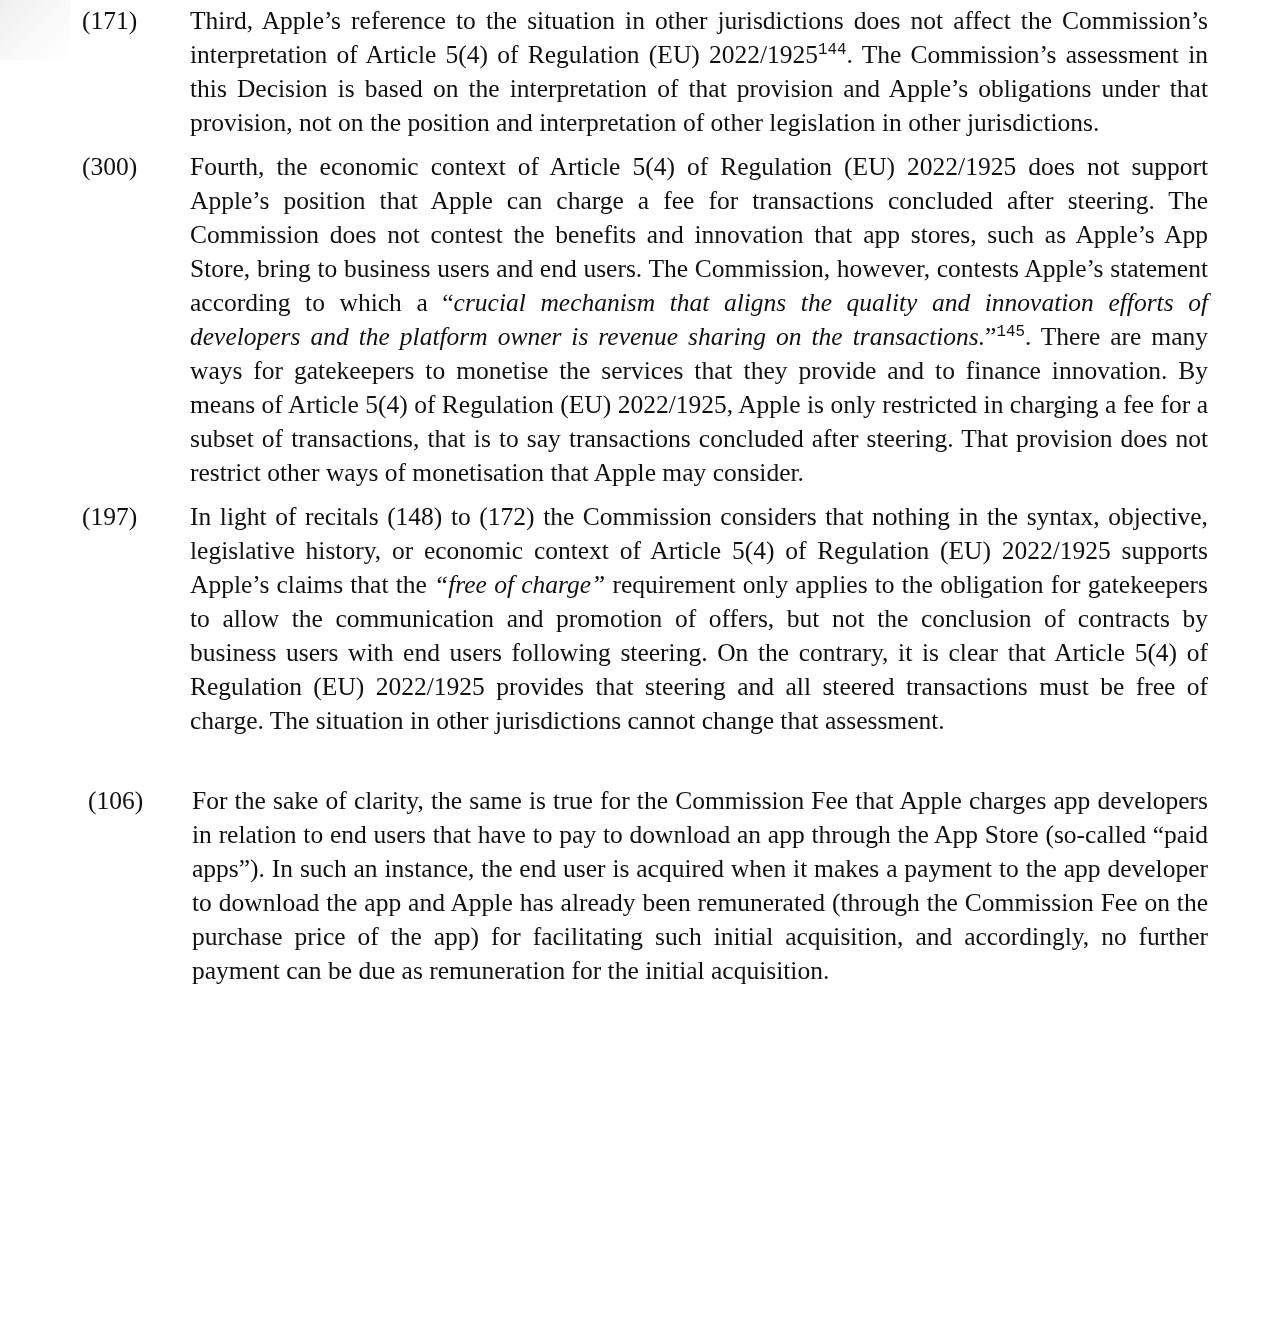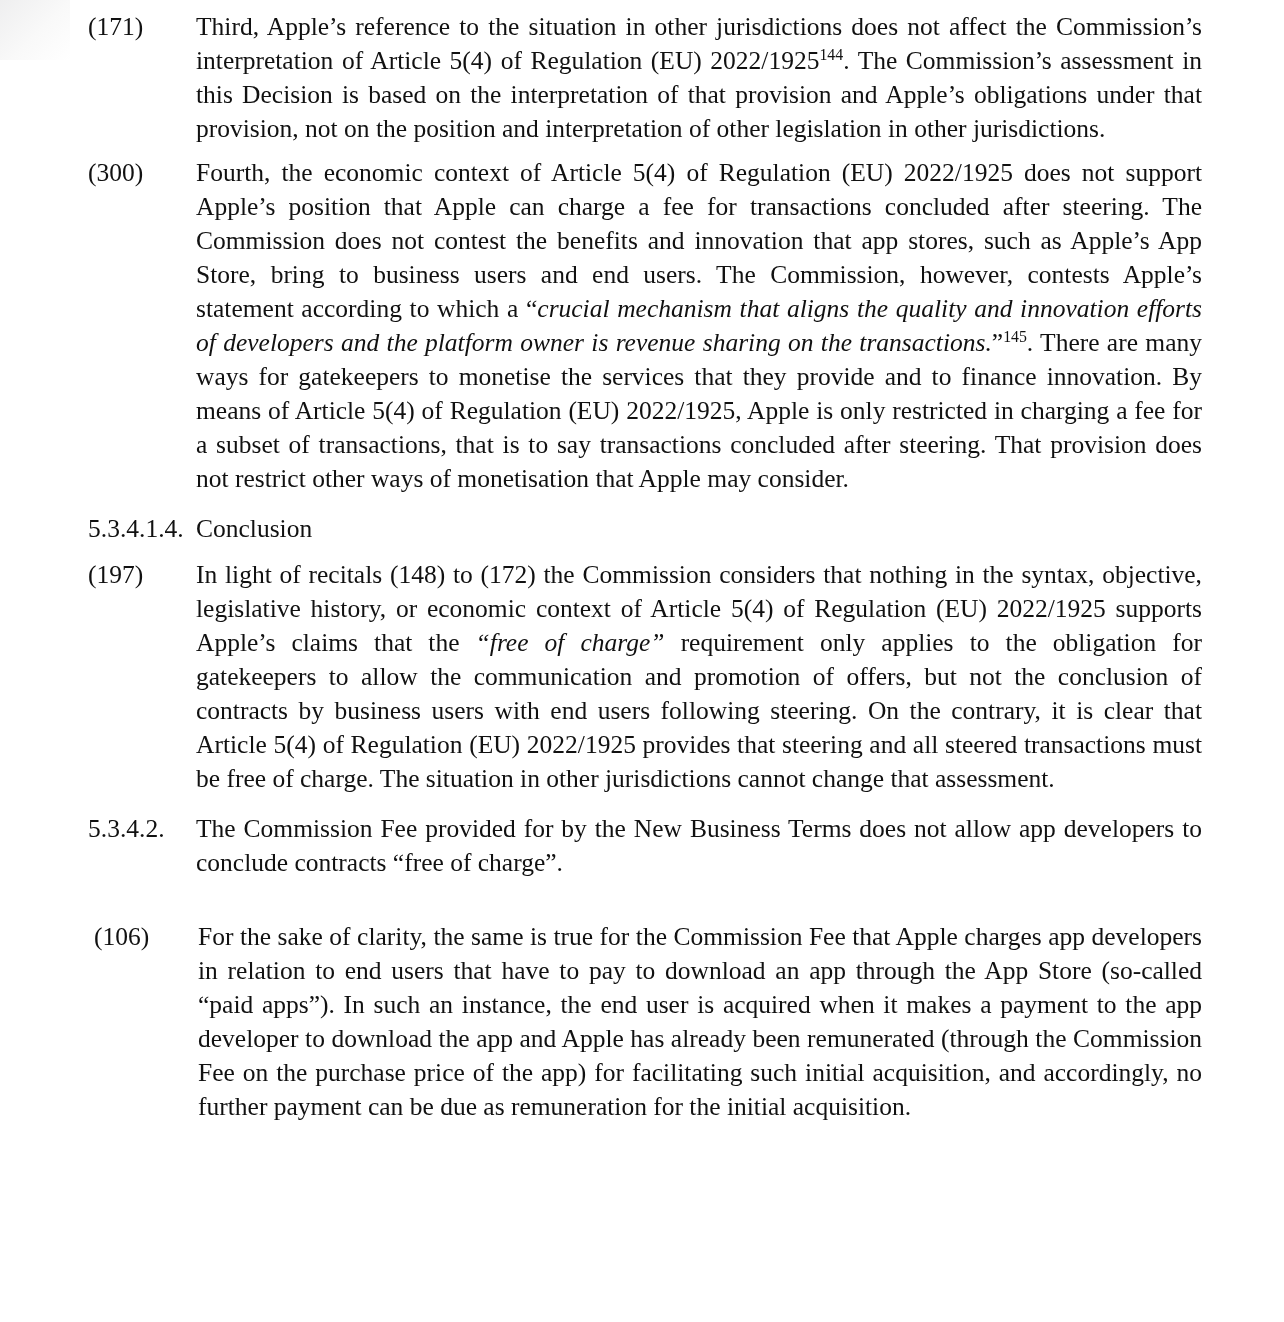--- a/index.html
+++ b/index.html
@@ -12,21 +12,21 @@
     height: 1322px;
     font-family: "Liberation Serif", "DejaVu Serif", serif;
     color: #111111;
     position: relative;
     overflow: hidden;
   }
   .page {
     position: relative;
     width: 1284px;
     height: 1322px;
-    padding: 10px;
+    padding: 4px;
     box-sizing: border-box;
   }
   
   .corner-artifact {
     position: absolute;
     left: 0;
     top: 0;
     width: 70px;
     height: 60px;
     background: linear-gradient(135deg, #e9e9ea 0%, #f7f7f7 55%, #ffffff 100%);
@@ -97,20 +97,21 @@
     padding-left: 6px;
     box-sizing: border-box;
   }
   i {
     font-style: italic;
   }
   sup {
     font-size: 0.62em;
     vertical-align: super;
     line-height: 0;
+    font-family: Liberation Mono, monospace;
   }
   .p-first { margin-top: 0; }
 </style>
 </head>
 <body>
 
 <div class="page">
   <div class="corner-artifact"></div>
 
   <div class="content">
@@ -118,34 +119,26 @@
     <div class="recital p-first">
       <div class="num">(171)</div>
       <div class="body"><span>Third, Apple’s reference to the situation in other jurisdictions does not affect the Commission’s interpretation of Article 5(4) of Regulation (EU) 2022/1925</span><sup>144</sup><span>. The Commission’s assessment in this Decision is based on the interpretation of that provision and Apple’s obligations under that provision, not on the position and interpretation of other legislation in other jurisdictions.</span></div>
     </div>
 
     <div class="recital">
       <div class="num">(300)</div>
       <div class="body"><span>Fourth, the economic context of Article 5(4) of Regulation (EU) 2022/1925 does not support Apple’s position that Apple can charge a fee for transactions concluded after steering. The Commission does not contest the benefits and innovation that app stores, such as Apple’s App Store, bring to business users and end users. The Commission, however, contests Apple’s statement according to which a “</span><i>crucial mechanism that aligns the quality and innovation efforts of developers and the platform owner is revenue sharing on the transactions.</i><span>”</span><sup>145</sup><span>. There are many ways for gatekeepers to monetise the services that they provide and to finance innovation. By means of Article 5(4) of Regulation (EU) 2022/1925, Apple is only restricted in charging a fee for a subset of transactions, that is to say transactions concluded after steering. That provision does not restrict other ways of monetisation that Apple may consider.</span></div>
     </div>
 
-    <div class="heading">
-      <div class="hnum">5.3.4.1.4.</div>
-      <div class="htext">Conclusion</div>
-    </div>
 
     <div class="recital">
       <div class="num">(197)</div>
       <div class="body"><span>In light of recitals (148) to (172) the Commission considers that nothing in the syntax, objective, legislative history, or economic context of Article 5(4) of Regulation (EU) 2022/1925 supports Apple’s claims that the </span><i>“free of charge”</i><span> requirement only applies to the obligation for gatekeepers to allow the communication and promotion of offers, but not the conclusion of contracts by business users with end users following steering. On the contrary, it is clear that Article 5(4) of Regulation (EU) 2022/1925 provides that steering and all steered transactions must be free of charge. The situation in other jurisdictions cannot change that assessment.</span></div>
     </div>
 
-    <div class="subheading">
-      <div class="hnum">5.3.4.2.</div>
-      <div class="htext">The Commission Fee provided for by the New Business Terms does not allow app developers to conclude contracts “free of charge”.</div>
-    </div>
 
     <div class="gap"></div>
 
     <div class="recital wide-num">
       <div class="num">(106)</div>
       <div class="body"><span>For the sake of clarity, the same is true for the Commission Fee that Apple charges app developers in relation to end users that have to pay to download an app through the App Store (so-called “paid apps”). In such an instance, the end user is acquired when it makes a payment to the app developer to download the app and Apple has already been remunerated (through the Commission Fee on the purchase price of the app) for facilitating such initial acquisition, and accordingly, no further payment can be due as remuneration for the initial acquisition.</span></div>
     </div>
 
   </div>
 </div>

